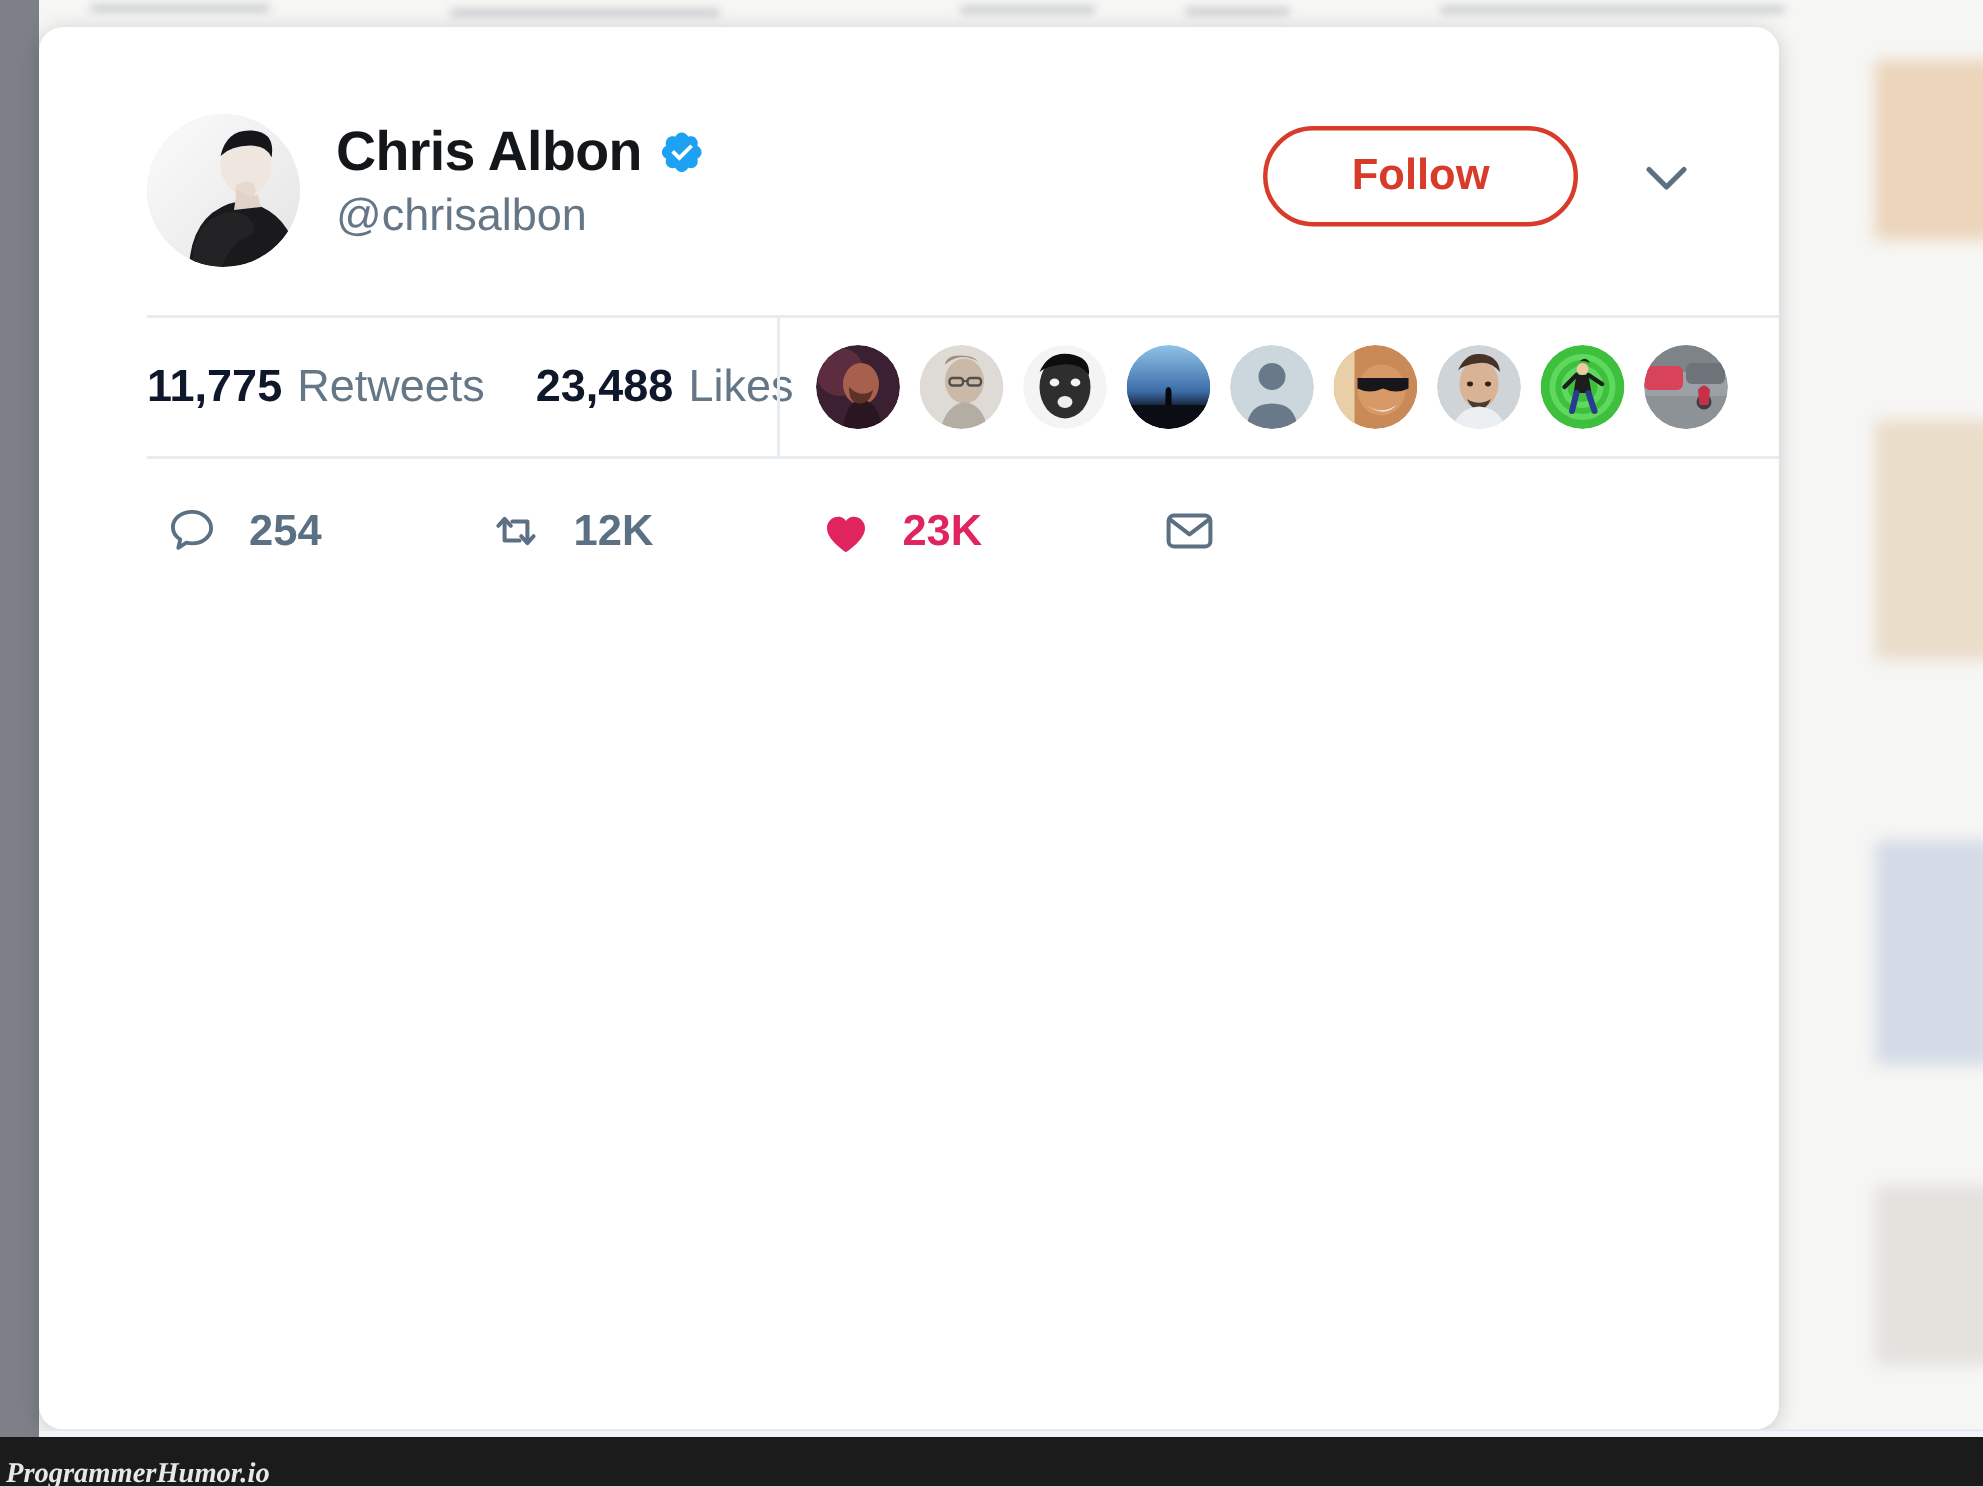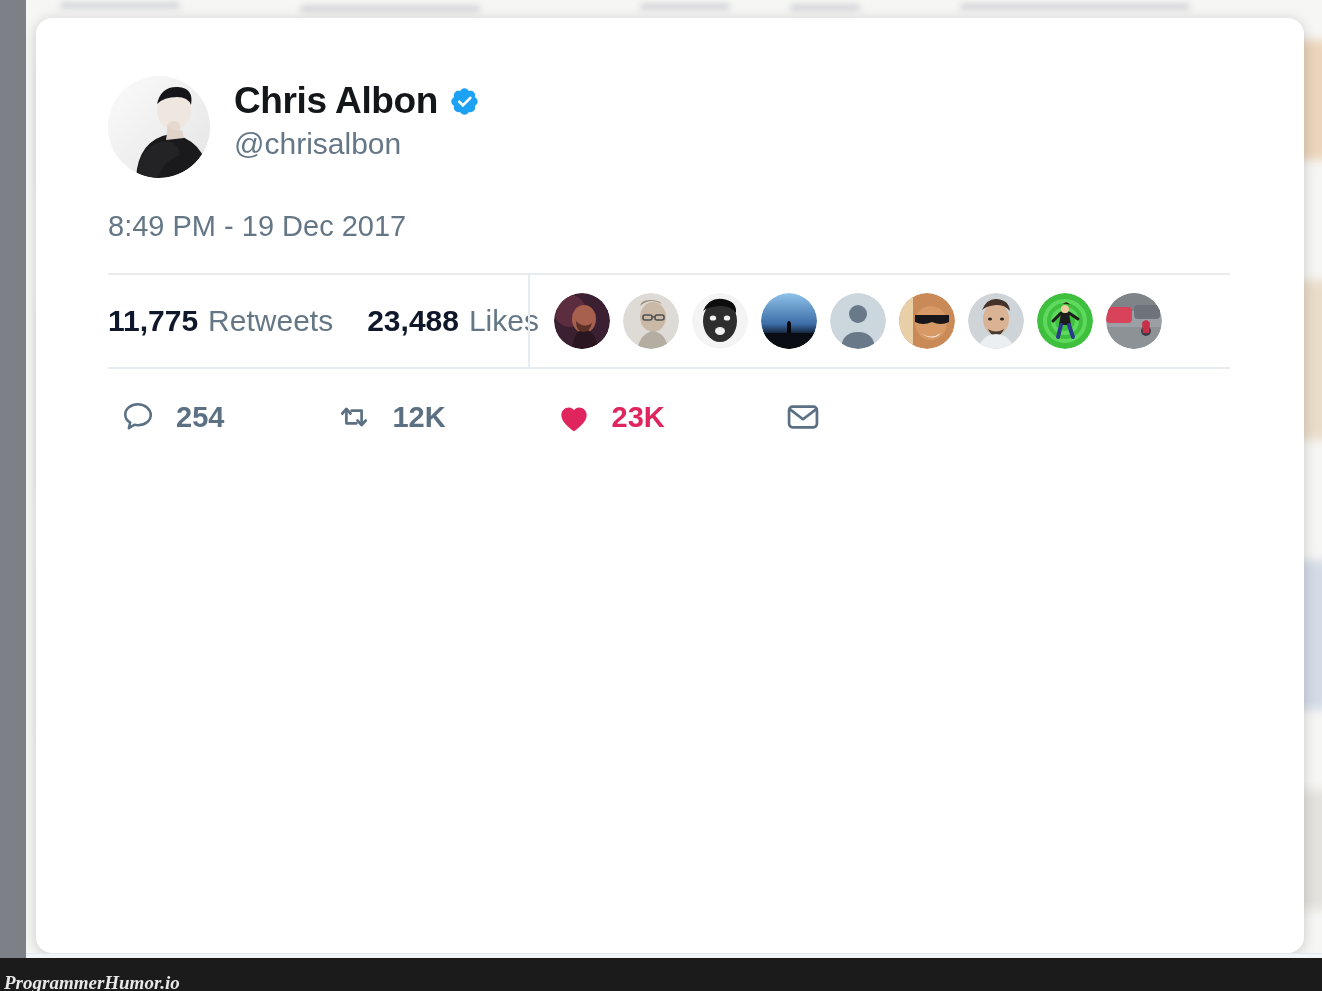--- a/index.html
+++ b/index.html
@@ -48,23 +48,23 @@
     height: 5px;
     background: #9aa0ab;
     filter: blur(3px);
     opacity: .5;
     border-radius: 3px;
   }
 
   
   .card {
     position: absolute;
-    left: 36px;
+    left: 26px;
     top: 18px;
-    width: 1268px;
+    width: 1160px;
     height: 935px;
     background: #ffffff;
     border-radius: 16px;
     box-shadow: 0 2px 14px rgba(0,0,0,.18);
     overflow: hidden;
   }
   .card-inner {
     padding: 58px 52px 0 72px;
   }
 
@@ -342,24 +342,31 @@
             <span class="verified">
               <svg viewBox="0 0 24 24" xmlns="http://www.w3.org/2000/svg" aria-hidden="true">
                 <path fill="#1da1f2" d="M22.25 12c0-1.43-.88-2.67-2.19-3.34.46-1.39.2-2.9-.81-3.91s-2.52-1.27-3.91-.81C14.67 2.63 13.43 1.75 12 1.75s-2.67.88-3.34 2.19c-1.39-.46-2.9-.2-3.91.81s-1.27 2.52-.81 3.91C2.63 9.33 1.75 10.57 1.75 12s.88 2.67 2.19 3.34c-.46 1.39-.2 2.9.81 3.91s2.52 1.27 3.91.81c.67 1.31 1.91 2.19 3.34 2.19s2.67-.88 3.34-2.19c1.39.46 2.9.2 3.91-.81s1.27-2.52.81-3.91c1.31-.67 2.19-1.91 2.19-3.34z"></path>
                 <path fill="#fff" d="M10.75 16.4 6.6 12.25l1.4-1.4 2.75 2.75 5.65-5.65 1.4 1.4z"></path>
               </svg>
             </span>
           </div>
           <div class="handle">@chrisalbon</div>
         </div>
 
+        <div class="header-actions">
+          <button class="follow-btn">Follow</button>
+          <span class="caret-btn">
+            <svg viewBox="0 0 24 24" xmlns="http://www.w3.org/2000/svg" aria-hidden="true">
+              <path d="M5 9 L12 16 L19 9" fill="none" stroke="#5b7083" stroke-width="2.1" stroke-linecap="round" stroke-linejoin="round"></path>
+            </svg>
+          </span>
+        </div>
       </div>
 
 
-      <div class="timestamp">8:49 PM - 19 Dec 2017</div>
 
       <div class="hr"></div>
 
       <div class="stats-row">
         <div class="stats-left">
           <span class="stat-num">11,775</span>
           <span class="stat-label">Retweets</span>
           <span class="stat-num">23,488</span>
           <span class="stat-label">Likes</span>
         </div>

